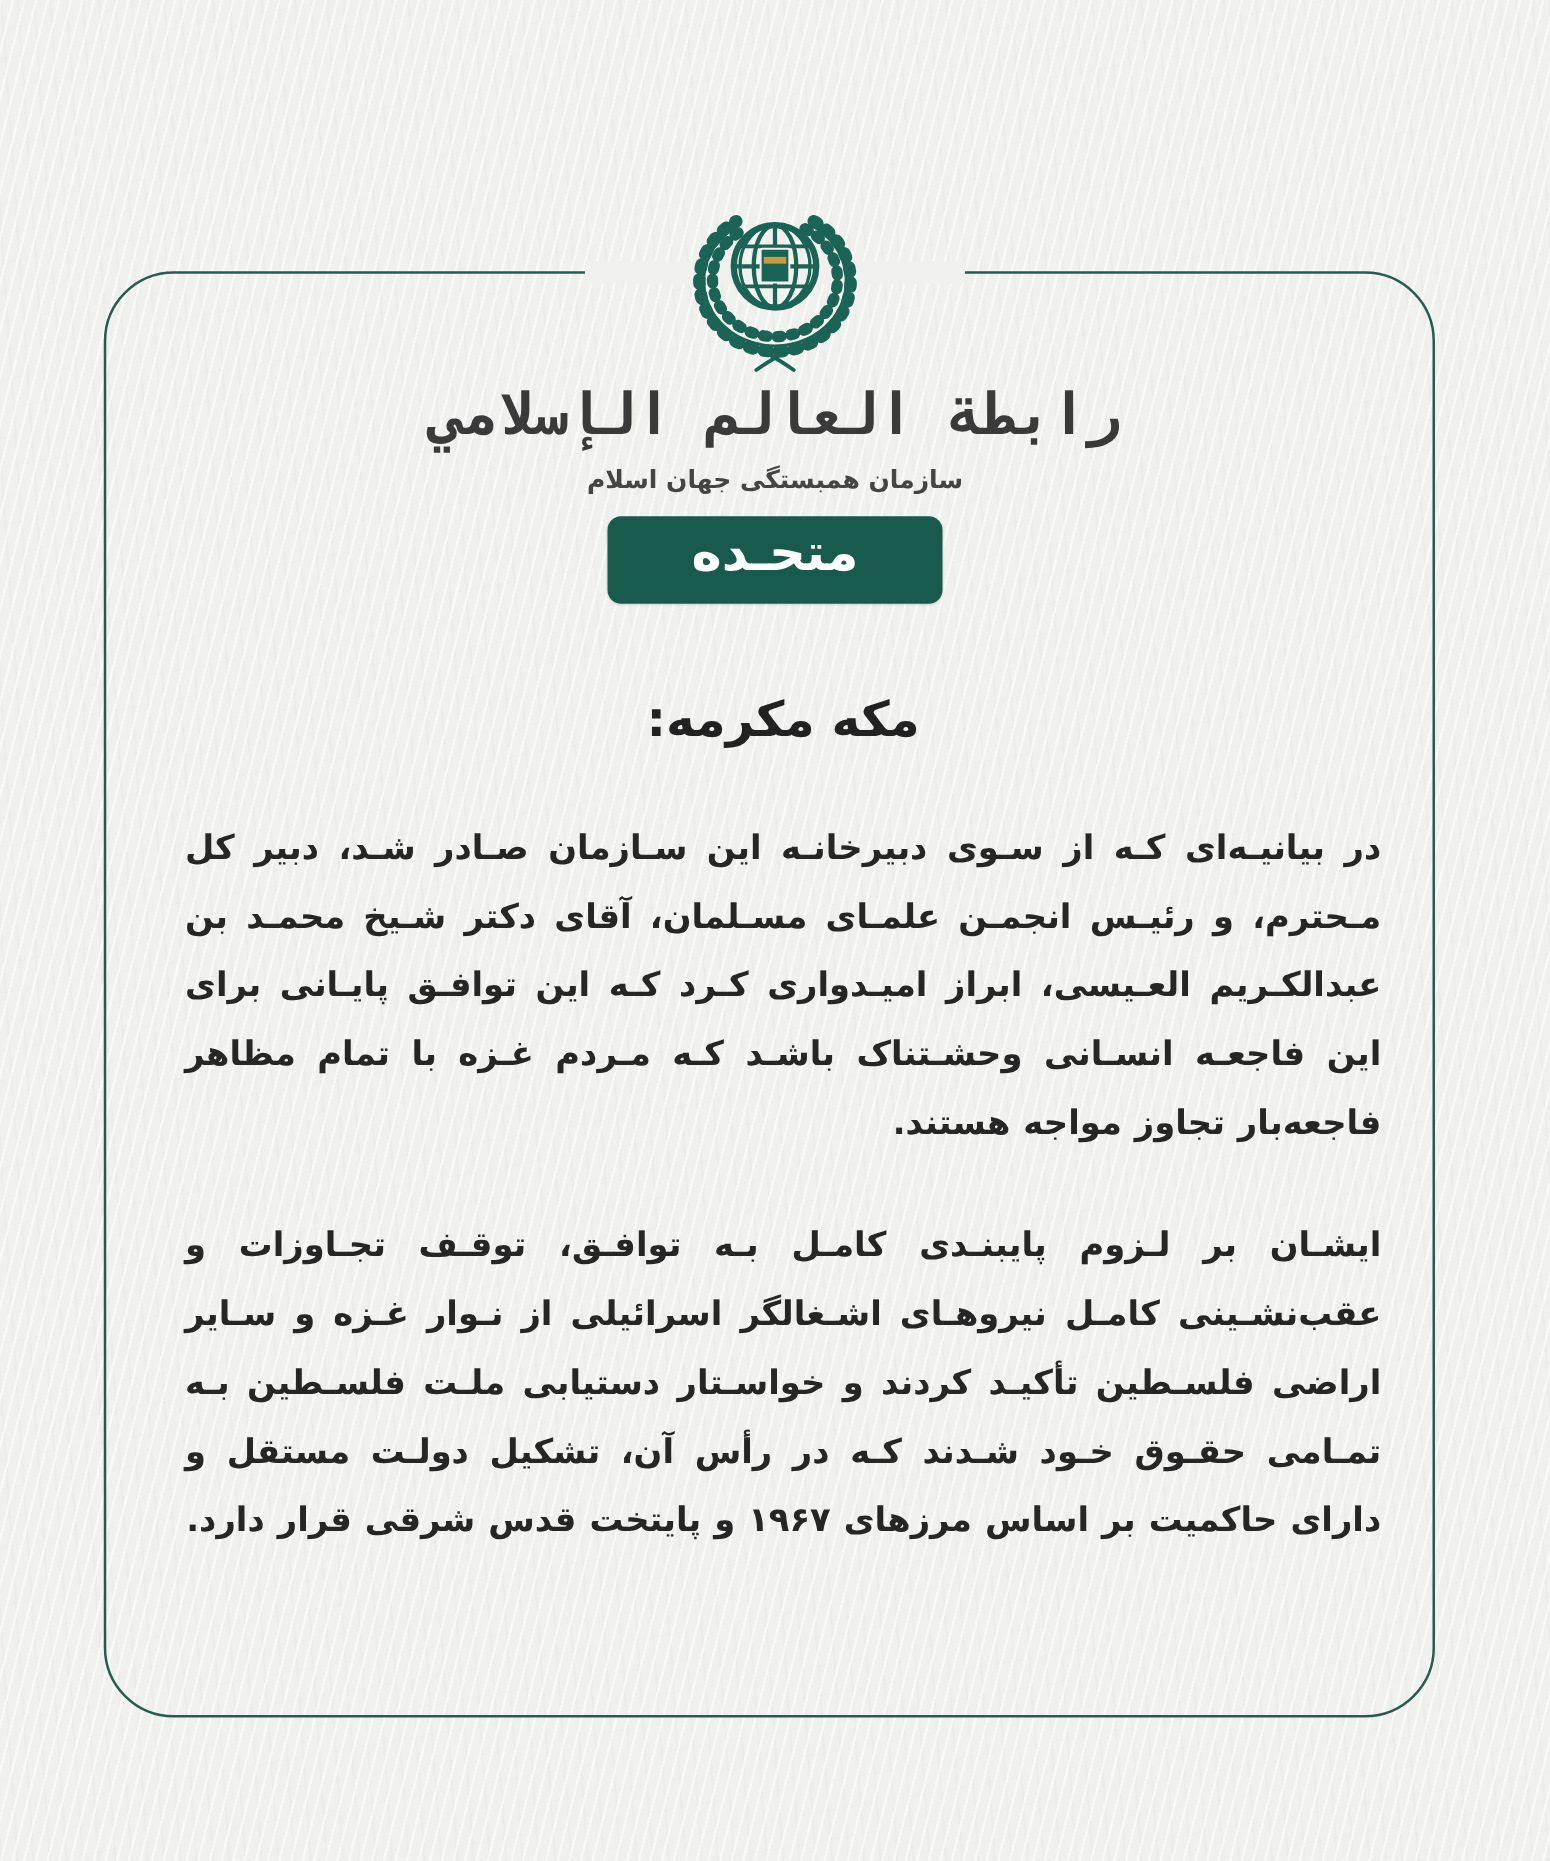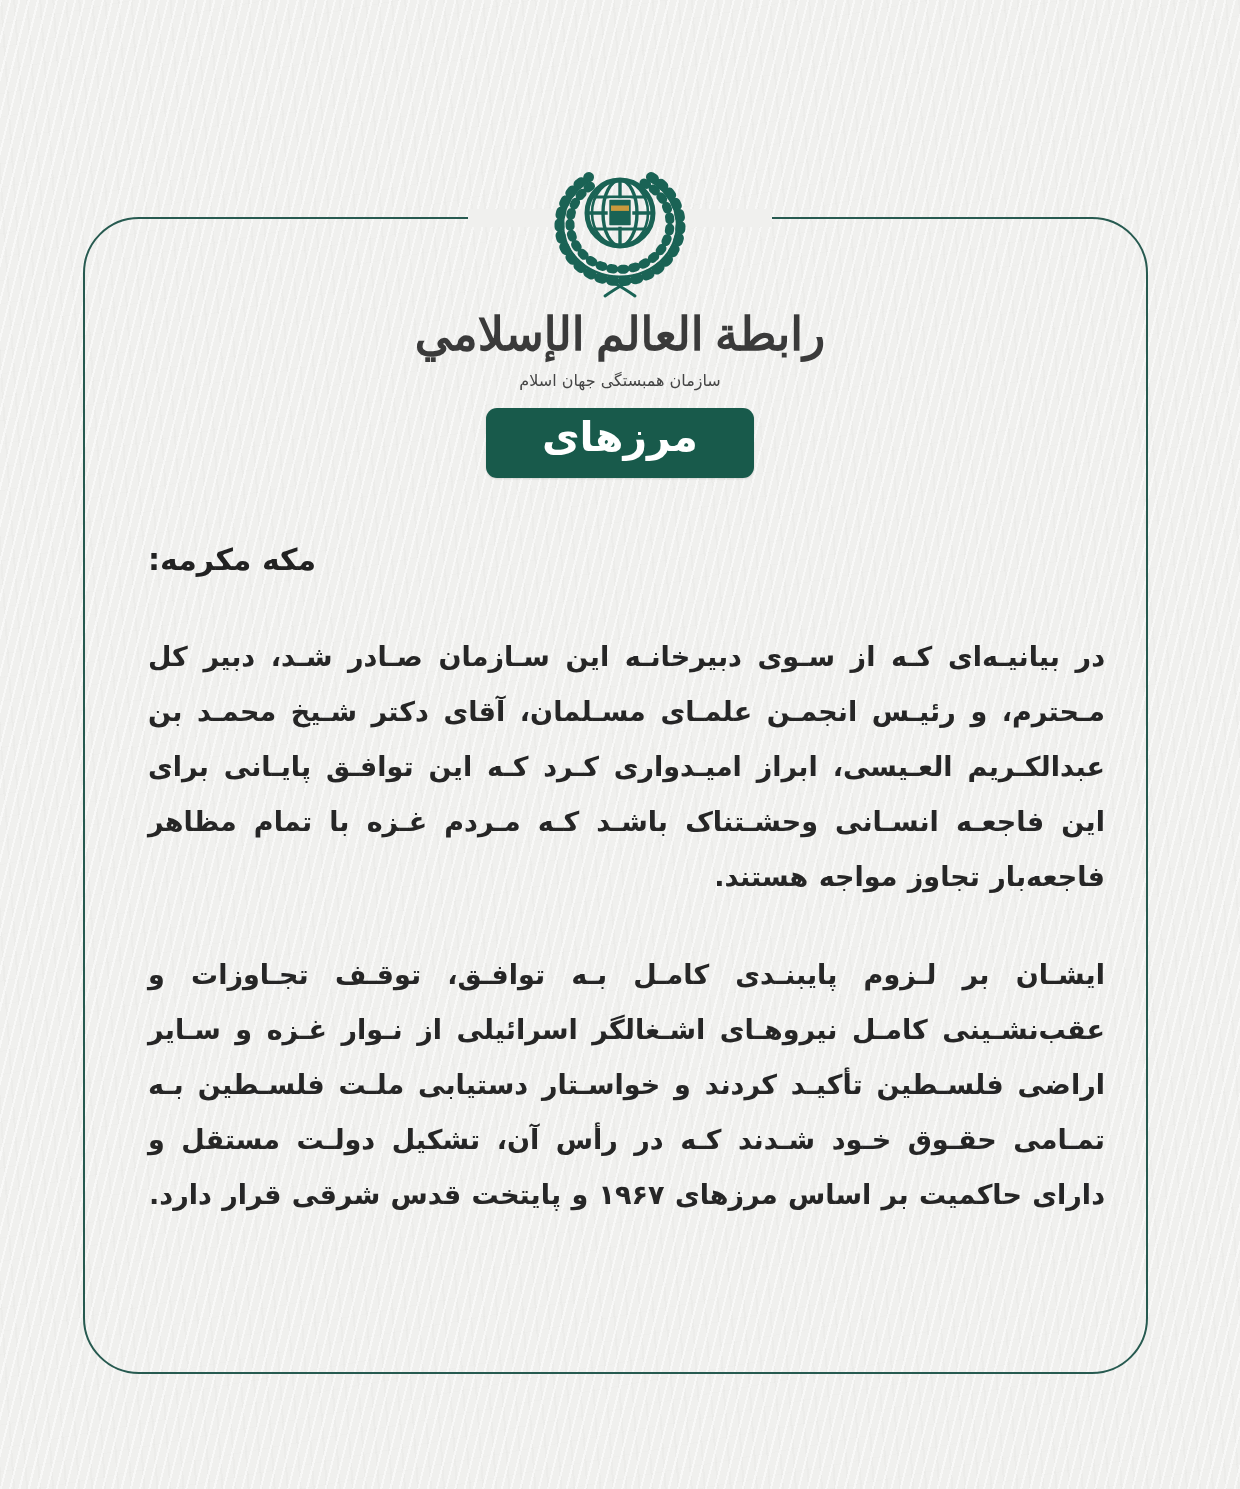--- a/index.html
+++ b/index.html
@@ -55,33 +55,33 @@
     left: 0;
     width: 100%;
     display: flex;
     flex-direction: column;
     align-items: center;
     z-index: 2;
   }
   .emblem { display: block; }
   .calligraphy {
     margin-top: 2px;
-    font-family: Liberation Serif, serif;
+    font-family: Liberation Mono, monospace;
     font-weight: bold;
     font-size: 46px;
     line-height: 1.45;
     color: #3a3a3a;
     letter-spacing: 1px;
     text-align: center;
     direction: rtl;
   }
   .org-subtitle {
     margin-top: 2px;
-    font-size: 16px;
-    font-weight: normal;
+    font-size: 20px;
+    font-weight: bold;
     color: #454545;
     letter-spacing: 0.5px;
     text-align: center;
     direction: rtl;
   }
   .banner {
     margin-top: 18px;
     width: 268px;
     height: 70px;
     background: #185a4b;
@@ -101,25 +101,25 @@
   .content {
     position: absolute;
     top: 542px;
     right: 135px;
     width: 957px;
     direction: rtl;
     color: #262626;
     z-index: 2;
   }
   .dateline {
-    font-size: 30px;
+    font-size: 39px;
     font-weight: bold;
     color: #222222;
-    text-align: left;
-    margin: 0 0 52px 0;
+    text-align: center;
+    margin: 12px 0 52px 0;
   }
   .para {
     font-size: 27px;
     font-weight: bold;
     line-height: 55px;
     text-align: justify;
     text-align-last: right;
     margin: 0 0 43px 0;
     word-spacing: 1px;
   }
@@ -157,21 +157,21 @@
 
       <rect x="59.5" y="49" width="23" height="27" rx="1.5" fill="#1a6355" stroke="#f0f0ee" stroke-width="1.6"></rect>
       <rect x="62" y="55.5" width="18" height="5.4" fill="#c9993d"></rect>
     </svg>
 
     <div class="calligraphy">رابطة العالم الإسلامي</div>
 
     <div class="org-subtitle">سازمان همبستگی جهان اسلام</div>
 
     <div class="banner">
-      <span class="banner-label">مرزهای</span>
+      <span class="banner-label">متحـده</span>
     </div>
   </div>
 
   <div class="content">
     <h2 class="dateline">مکه مکرمه:</h2>
 
 
     <p class="para">در بیانیـه‌ای کـه از سـوی دبیرخانـه این سـازمان صـادر شـد، دبیر کل مـحترم، و رئیـس انجمـن علمـای مسـلمان، آقای دکتر شـیخ محمـد بن عبدالکـریم العـیسی، ابراز امیـدواری کـرد کـه این توافـق پایـانی برای این فاجعـه انسـانی وحشـتناک باشـد کـه مـردم غـزه با تمام مظاهر فاجعه‌بار تجاوز مواجه هستند.</p>
 
     <p class="para">ایشـان بر لـزوم پایبنـدی کامـل بـه توافـق، توقـف تجـاوزات و عقب‌نشـینی کامـل نیروهـای اشـغالگر اسرائیلی از نـوار غـزه و سـایر اراضی فلسـطین تأکیـد کردند و خواسـتار دستیابی ملـت فلسـطین بـه تمـامی حقـوق خـود شـدند کـه در رأس آن، تشکیل دولـت مستقل و دارای حاکمیت بر اساس مرزهای ۱۹۶۷ و پایتخت قدس شرقی قرار دارد.</p>

